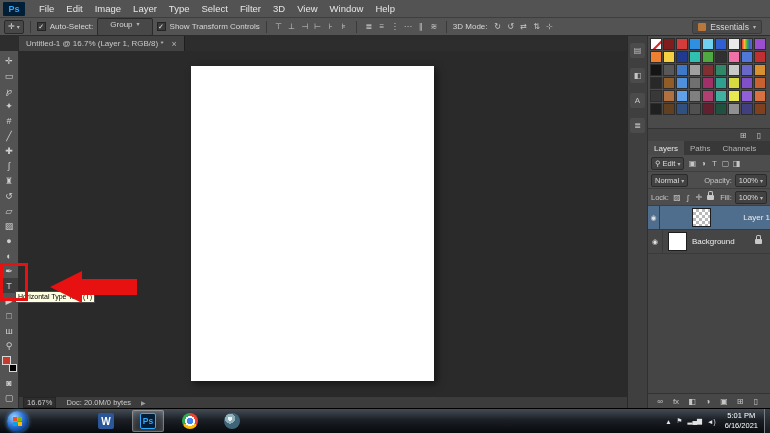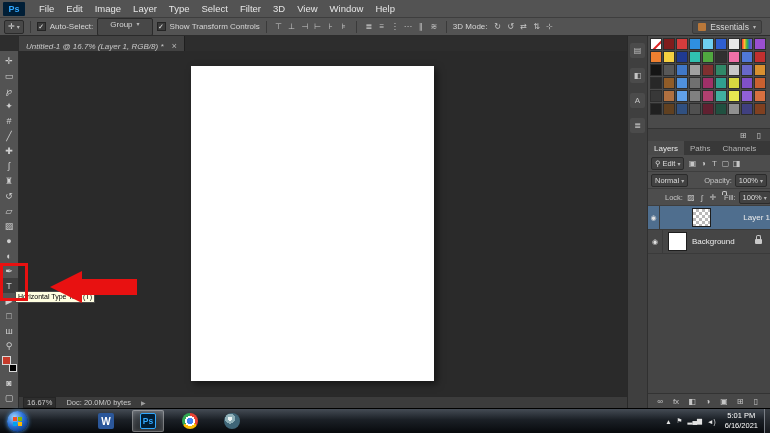--- a/index.html
+++ b/index.html
@@ -41,21 +41,21 @@
   .tool{width:17px;height:15px;display:flex;align-items:center;justify-content:center;font-size:9px;color:#cfcfcf;cursor:pointer;}
   .tool.active{background:#3d3d3d;}
   .fgbg{position:relative;width:15px;height:16px;margin-top:3px;}
   .fg-sw{position:absolute;top:0;left:0;width:9px;height:9px;border:1px solid #d8d8d8;}
   .bg-sw{position:absolute;bottom:0;right:0;width:8px;height:8px;border:1px solid #d8d8d8;}
   .extras{margin-top:3px;}
 
   
   .center{flex:1;display:flex;flex-direction:column;min-width:0;}
   .tab-bar{height:15px;background:#2d2d2d;display:flex;align-items:stretch;}
-  .doc-tab{background:#424242;color:#c9c9c9;font-size:8px;display:flex;align-items:flex-end;gap:8px;padding:0 7px;border-right:1px solid #1f1f1f;white-space:nowrap;font-style:italic;}
+  .doc-tab{background:#424242;color:#c9c9c9;font-size:8px;display:flex;align-items:center;gap:8px;padding:0 7px;border-right:1px solid #1f1f1f;white-space:nowrap;}
   .tab-close{color:#b5b5b5;font-size:9px;}
   .canvas{flex:1;background:#2a2a2a;position:relative;}
   .document{position:absolute;left:172px;top:15px;width:243px;height:315px;background:#ffffff;box-shadow:3px 3px 7px rgba(0,0,0,.5);}
   .status-bar{height:12px;background:#3c3c3c;border-top:1px solid #292929;display:flex;align-items:center;gap:10px;padding:0 4px;font-size:7.5px;color:#c8c8c8;}
   .zoom-box{background:#2e2e2e;border:1px solid #252525;padding:0 3px;line-height:9px;}
   .status-expander{font-size:6px;color:#9d9d9d;}
 
   
   .dock{width:143px;background:#454545;border-left:1px solid #292929;display:flex;}
   .strip{width:20px;background:#3f3f3f;border-right:1px solid #303030;display:flex;flex-direction:column;align-items:center;padding-top:7px;gap:10px;}
@@ -66,21 +66,21 @@
   .panel-tab.active{background:#4a4a4a;color:#e8e8e8;}
   .styles-body{height:92px;background:#4a4a4a;padding:2px;display:flex;flex-wrap:wrap;gap:1px;align-content:flex-start;flex:none;}
   .swatch{width:12px;height:12px;border:1px solid #2d2d2d;cursor:pointer;}
   .swatch.none{background:#fff;position:relative;overflow:hidden;}
   .swatch.none::after{content:"";position:absolute;left:-3px;top:4px;width:22px;height:2px;background:#d22;transform:rotate(-45deg);}
   .panel-footer{height:13px;background:#424242;border-top:1px solid #333;display:flex;justify-content:flex-end;align-items:center;gap:6px;padding:0 6px;flex:none;}
   .mini-icon{display:inline-flex;min-width:10px;height:11px;align-items:center;justify-content:center;font-size:8px;color:#c6c6c6;cursor:pointer;}
 
   .lp-row{height:17px;display:flex;align-items:center;gap:3px;padding:0 3px;font-size:7.5px;color:#c6c6c6;background:#4d4d4d;border-bottom:1px solid #3e3e3e;flex:none;}
   .kind-dd{background:#424242;border:1px solid #2b2b2b;border-radius:2px;padding:0 3px;height:13px;display:inline-flex;align-items:center;gap:2px;font-size:7.5px;color:#dcdcdc;cursor:pointer;}
-  .lp-label{white-space:nowrap;margin-left:14px;}
+  .lp-label{white-space:nowrap;}
   .lp-label.fill{margin-left:auto;}
   .layers-list{flex:1;background:#454545;overflow:hidden;}
   .layer-row{height:24px;display:flex;align-items:center;border-bottom:1px solid #3a3a3a;cursor:pointer;}
   .layer-row.selected{background:var(--sel);gap:27px;}
   .eye-col{width:15px;height:100%;display:flex;align-items:center;justify-content:center;border-right:1px solid #3a3a3a;color:#e0e0e0;font-size:7px;}
   .thumb{width:19px;height:19px;border:1px solid #1e1e1e;margin-left:5px;flex:none;}
   .thumb.checker{background-color:#fff;
     background-image:linear-gradient(45deg,#b9b9b9 25%,transparent 25%,transparent 75%,#b9b9b9 75%),
                      linear-gradient(45deg,#b9b9b9 25%,transparent 25%,transparent 75%,#b9b9b9 75%);
     background-size:6px 6px;background-position:0 0,3px 3px;}

